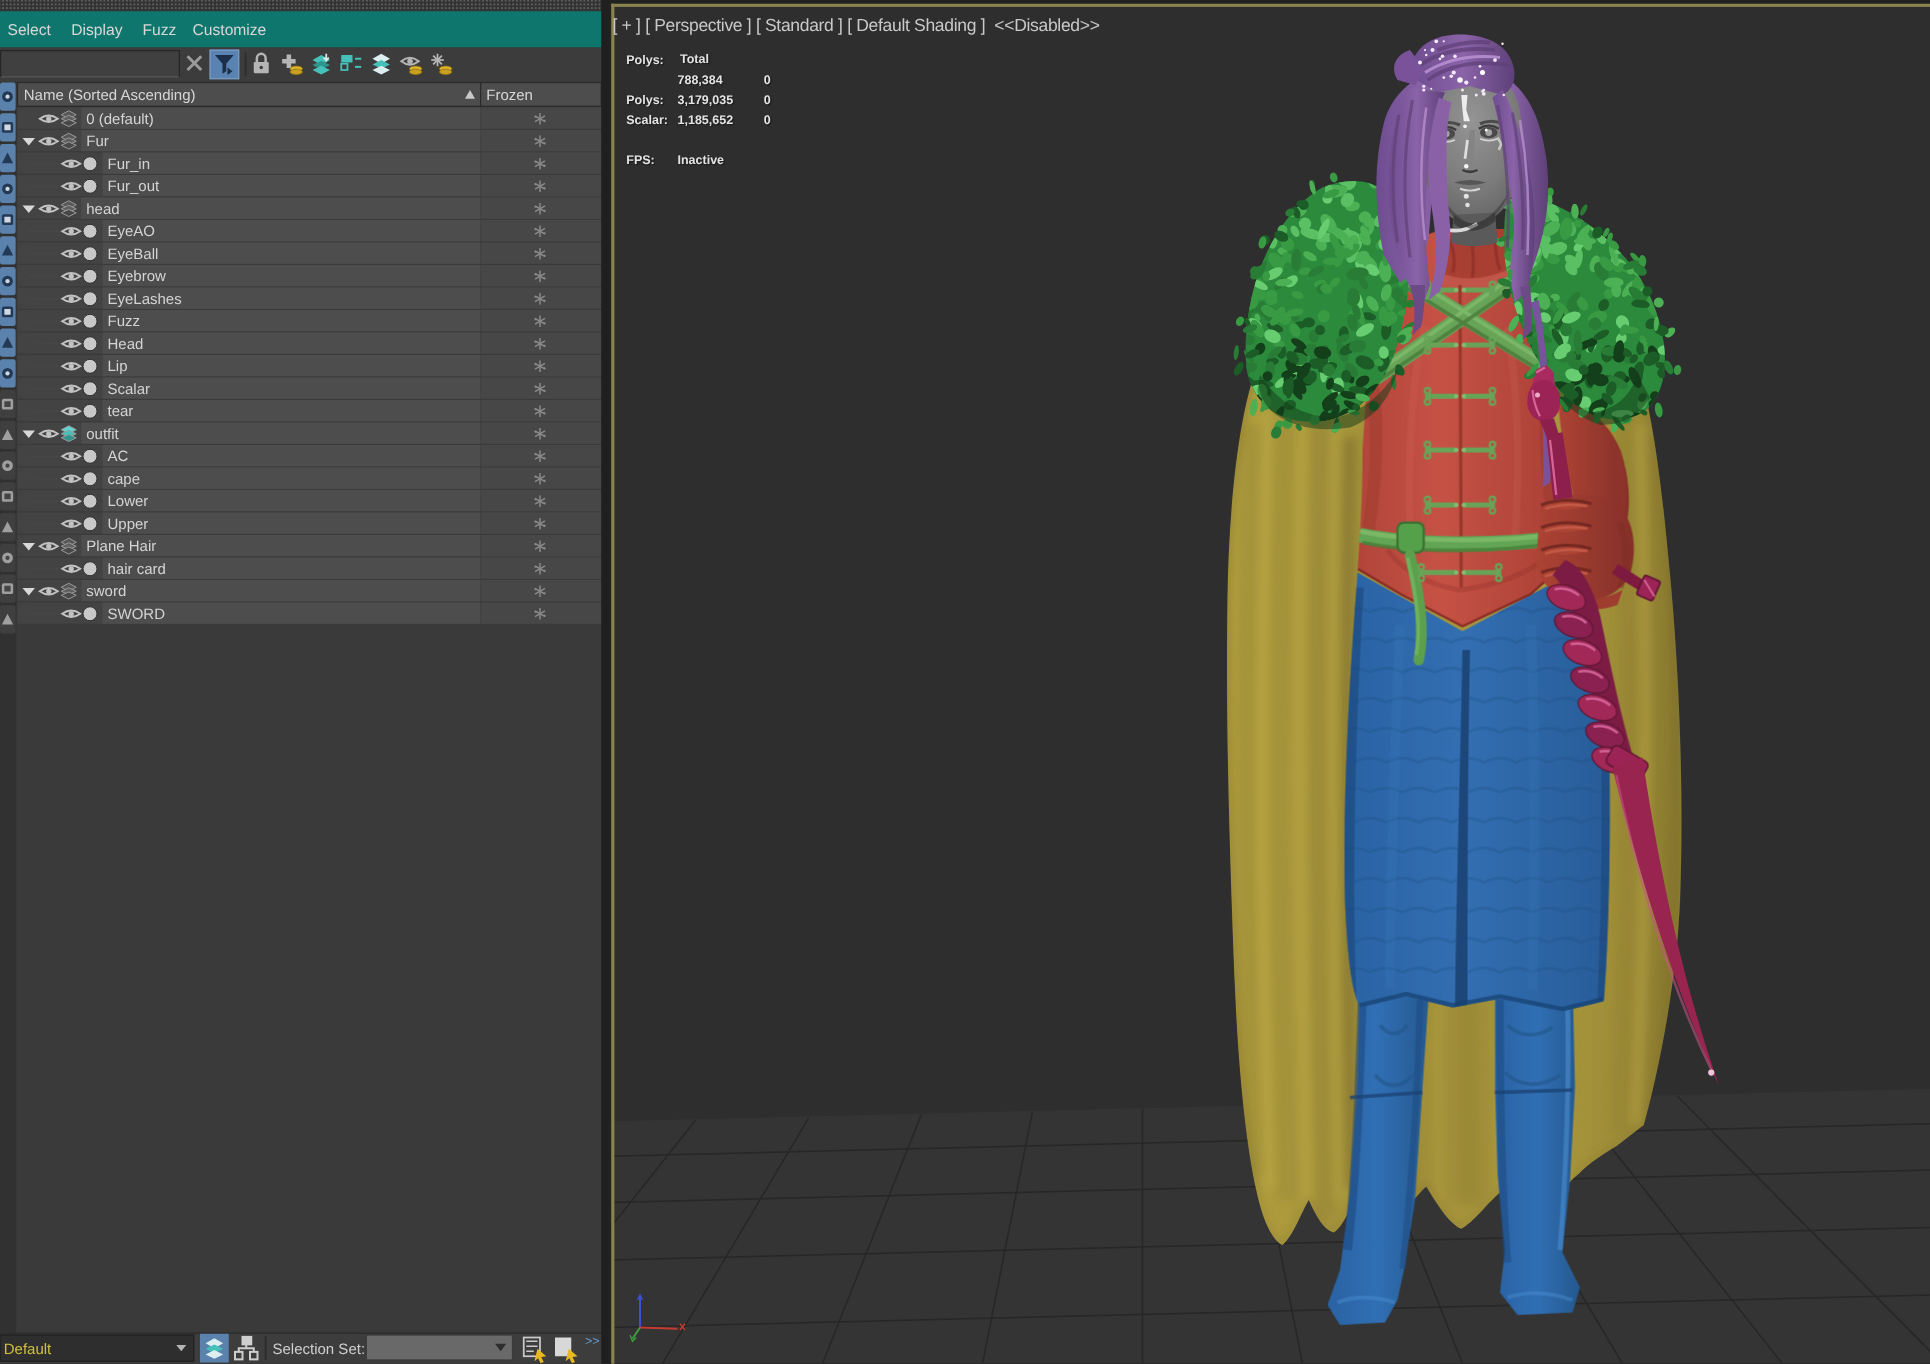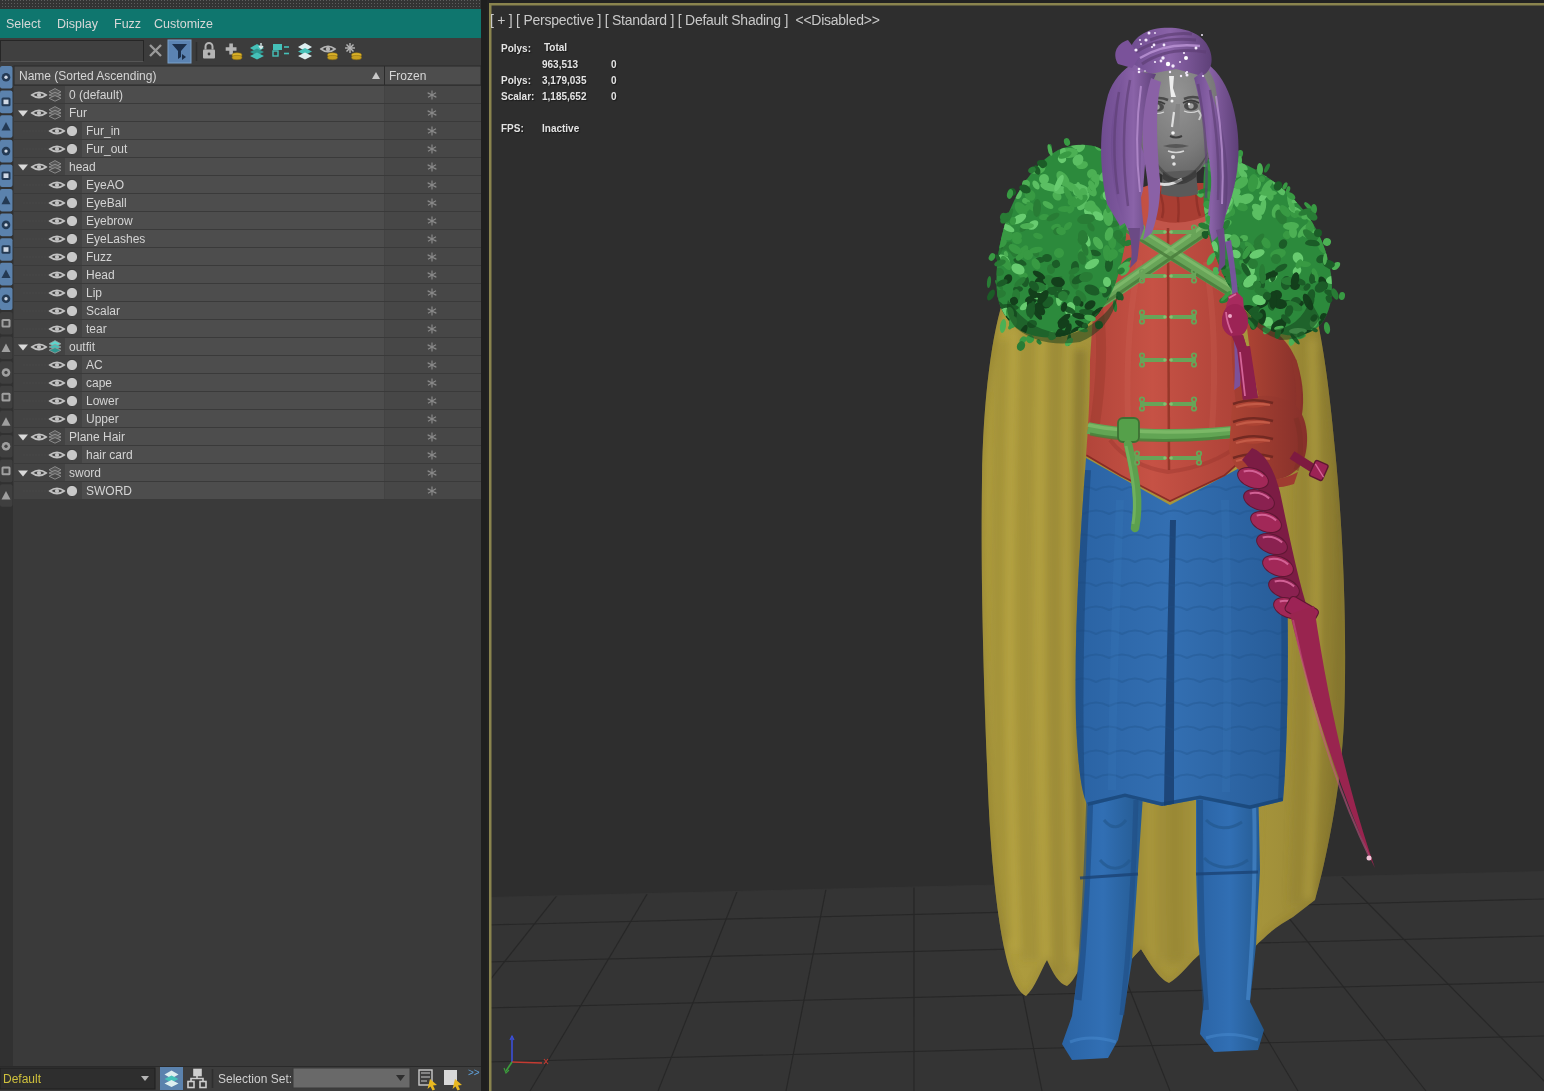--- a/index.html
+++ b/index.html
@@ -1524,21 +1524,21 @@
 </g>
 
 <rect x="487" y="0" width="1057" height="3" fill="#222"></rect>
 <rect x="487" y="3" width="1057" height="2.5" fill="#8a844e"></rect>
 <rect x="487" y="0" width="2" height="1091" fill="#222"></rect>
 <rect x="489" y="3" width="2.5" height="1091" fill="#8a844e"></rect>
 </svg>
 <div class="vptext" style="left:490px;top:12px">[ + ] [ Perspective ] [ Standard ] [ Default Shading ]  &lt;&lt;Disabled&gt;&gt;</div>
 <div class="stat" style="left:544px;top:42px">Total</div>
 <div class="stat" style="left:501px;top:43px">Polys:</div>
-<div class="stat" style="left:542px;top:59px">963,513</div>
+<div class="stat" style="left:542px;top:59px">788,384</div>
 <div class="stat" style="left:611px;top:59px">0</div>
 <div class="stat" style="left:501px;top:75px">Polys:</div>
 <div class="stat" style="left:542px;top:75px">3,179,035</div>
 <div class="stat" style="left:611px;top:75px">0</div>
 <div class="stat" style="left:501px;top:91px">Scalar:</div>
 <div class="stat" style="left:542px;top:91px">1,185,652</div>
 <div class="stat" style="left:611px;top:91px">0</div>
 <div class="stat" style="left:501px;top:123px">FPS:</div>
 <div class="stat" style="left:542px;top:123px">Inactive</div>
 </body></html>

